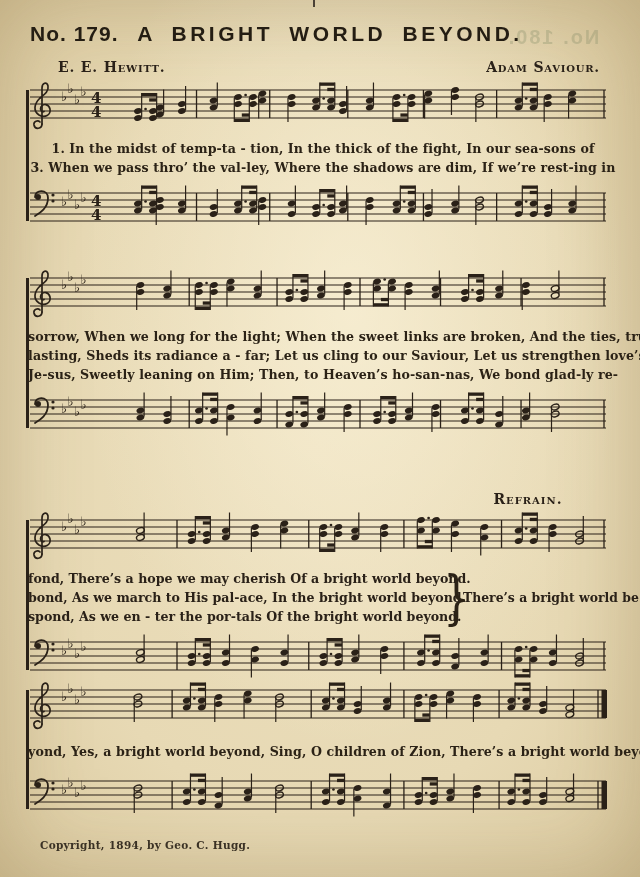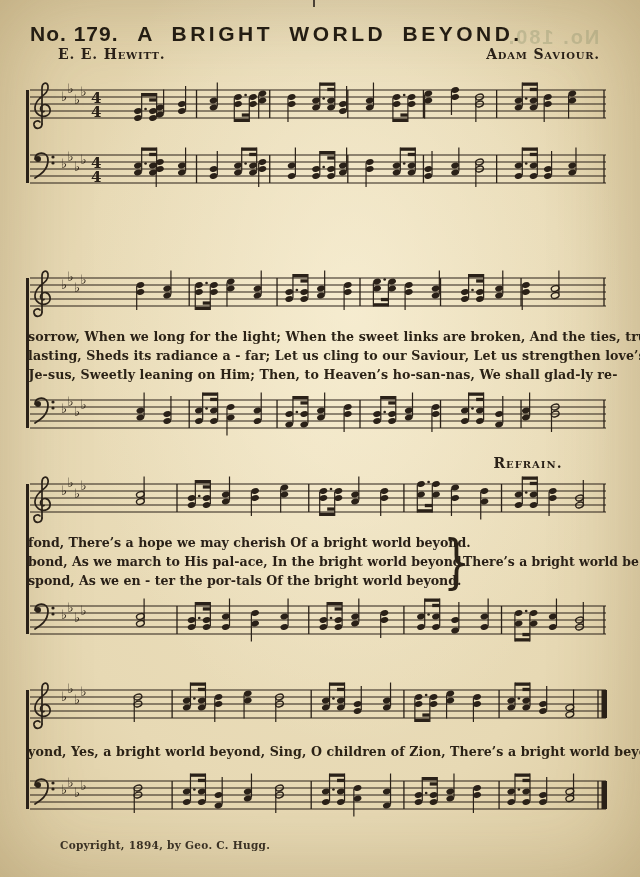--- a/index.html
+++ b/index.html
@@ -12,21 +12,21 @@
     color:#2a2118;
   }
   .vignette{position:absolute;inset:0;box-shadow:inset 0 0 90px rgba(110,85,40,.28);pointer-events:none;}
   
   .hdr{position:absolute;top:22px;left:0;width:640px;height:30px;}
   .hymn-no{position:absolute;left:30px;top:0;font-family:"Liberation Sans",sans-serif;
     font-weight:bold;font-size:21px;letter-spacing:1px;color:#241d13;text-align:right;}
   .title{position:absolute;left:120px;right:100px;top:0;text-align:center;
     font-family:"Liberation Sans",sans-serif;font-weight:bold;font-size:21px;
     letter-spacing:3.5px;word-spacing:7px;color:#241d13;white-space:nowrap;}
-  .byline{position:absolute;top:46px;left:28px;width:590px;display:flex;justify-content:space-between;}
+  .byline{position:absolute;top:59px;left:28px;width:590px;display:flex;justify-content:space-between;}
   .byline span{font-variant:small-caps;font-weight:bold;font-size:14px;letter-spacing:.8px;}
   .byline .author{margin-left:30px;}
   .byline .composer{margin-right:18px;}
   
   .ghost{position:absolute;top:26px;right:2px;width:170px;text-align:center;
     font-family:"Liberation Sans",sans-serif;font-weight:bold;font-size:20px;letter-spacing:2px;
     color:rgba(125,135,100,.30);transform:scaleX(-1);filter:blur(.6px);}
   .artifact-top{position:absolute;top:0;left:313px;width:2px;height:7px;background:#4a4136;}
   
   .system{position:absolute;left:28px;width:590px;}
@@ -37,21 +37,21 @@
   .lyr .ln{line-height:19px;font-size:12.6px;font-weight:bold;letter-spacing:.1px;
     text-align:center;white-space:nowrap;color:#2b2216;}
   .lyr3{display:flex;align-items:center;padding:3px 0 4px;}
   .lyr3 .lines{width:70%;}
   .lyr3 .lines .ln{line-height:19px;font-size:12.6px;font-weight:bold;text-align:center;white-space:nowrap;}
   .brace{font-size:56px;font-weight:normal;line-height:56px;transform:scale(.75,1.05);
     width:18px;color:#2b2216;}
   .side-text{flex:1;font-size:12.4px;font-weight:bold;white-space:nowrap;padding-left:4px;}
   .refrain{position:absolute;top:-17px;left:430px;width:140px;text-align:center;
     font-variant:small-caps;font-weight:bold;font-size:14px;letter-spacing:1px;}
-  .copyright{position:absolute;top:839px;left:60px;font-size:10.5px;font-weight:bold;letter-spacing:.3px;color:#3a3124;}
+  .copyright{position:absolute;top:839px;left:40px;font-size:10.5px;font-weight:bold;letter-spacing:.3px;color:#3a3124;}
 </style>
 </head>
 <body>
 
 <div class="vignette"></div>
 <div class="artifact-top"></div>
 <div class="ghost">No. 180.</div>
 
 <div class="hdr">
   <span class="hymn-no">No. 179.</span>
@@ -175,20 +175,22 @@
           <ellipse cx="519.88" cy="19" rx="4" ry="2.8" fill="#2a2118" transform="rotate(-20 519.88 19)"></ellipse>
           <ellipse cx="519.88" cy="26" rx="4" ry="2.8" fill="#2a2118" transform="rotate(-20 519.88 26)"></ellipse>
           <line x1="516.18" y1="20" x2="516.18" y2="44" stroke="#2a2118" stroke-width="1.2"></line>
           <ellipse cx="544.28" cy="15.5" rx="4" ry="2.8" fill="#2a2118" transform="rotate(-20 544.28 15.5)"></ellipse>
           <ellipse cx="544.28" cy="22.5" rx="4" ry="2.8" fill="#2a2118" transform="rotate(-20 544.28 22.5)"></ellipse>
           <line x1="540.5799999999999" y1="16.5" x2="540.5799999999999" y2="40.5" stroke="#2a2118" stroke-width="1.2"></line>
         </g>
       </svg>
     </div>
   <div class="lyr">
+    <div class="ln">1.  In  the midst of  temp-ta - tion, In  the  thick of  the fight,   In our sea-sons of</div>
+    <div class="ln">3.  When we pass thro’ the val-ley, Where the shadows are dim,   If we’re rest-ing in</div>
   </div>
   <div class="staff">
       <svg xmlns="http://www.w3.org/2000/svg" width="590" height="58" viewBox="0 0 590 58">
         <g>
           <line x1="2" y1="12" x2="578" y2="12" stroke="#2a2118" stroke-width="1.05"></line>
           <line x1="2" y1="19" x2="578" y2="19" stroke="#2a2118" stroke-width="1.05"></line>
           <line x1="2" y1="26" x2="578" y2="26" stroke="#2a2118" stroke-width="1.05"></line>
           <line x1="2" y1="33" x2="578" y2="33" stroke="#2a2118" stroke-width="1.05"></line>
           <line x1="2" y1="40" x2="578" y2="40" stroke="#2a2118" stroke-width="1.05"></line>
         </g>
@@ -402,21 +404,21 @@
           <line x1="494.21999999999997" y1="20" x2="494.21999999999997" y2="44" stroke="#2a2118" stroke-width="1.2"></line>
           <ellipse cx="527.2" cy="22.5" rx="4" ry="2.7" fill="none" stroke="#2a2118" stroke-width="1.4" transform="rotate(-20 527.2 22.5)"></ellipse>
           <ellipse cx="527.2" cy="29.5" rx="4" ry="2.7" fill="none" stroke="#2a2118" stroke-width="1.4" transform="rotate(-20 527.2 29.5)"></ellipse>
           <line x1="530.9000000000001" y1="28.5" x2="530.9000000000001" y2="4.5" stroke="#2a2118" stroke-width="1.2"></line>
         </g>
       </svg>
     </div>
   <div class="lyr">
     <div class="ln">sorrow, When we long for the light; When the sweet links are broken, And the ties, true and</div>
     <div class="ln">lasting, Sheds its radiance a - far;  Let us cling to our Saviour,  Let us strengthen love’s</div>
-    <div class="ln">Je-sus, Sweetly leaning on Him; Then, to Heaven’s ho-san-nas, We shall glad-ly re-</div>
+    <div class="ln">Je-sus, Sweetly leaning on Him; Then, to Heaven’s ho-san-nas, We bond glad-ly re-</div>
   </div>
   <div class="staff">
       <svg xmlns="http://www.w3.org/2000/svg" width="590" height="58" viewBox="0 0 590 58">
         <g>
           <line x1="2" y1="12" x2="578" y2="12" stroke="#2a2118" stroke-width="1.05"></line>
           <line x1="2" y1="19" x2="578" y2="19" stroke="#2a2118" stroke-width="1.05"></line>
           <line x1="2" y1="26" x2="578" y2="26" stroke="#2a2118" stroke-width="1.05"></line>
           <line x1="2" y1="33" x2="578" y2="33" stroke="#2a2118" stroke-width="1.05"></line>
           <line x1="2" y1="40" x2="578" y2="40" stroke="#2a2118" stroke-width="1.05"></line>
         </g>
@@ -508,21 +510,21 @@
           <ellipse cx="497.91999999999996" cy="29.5" rx="4" ry="2.8" fill="#2a2118" transform="rotate(-20 497.91999999999996 29.5)"></ellipse>
           <line x1="501.61999999999995" y1="28.5" x2="501.61999999999995" y2="4.5" stroke="#2a2118" stroke-width="1.2"></line>
           <ellipse cx="527.2" cy="19" rx="4" ry="2.7" fill="none" stroke="#2a2118" stroke-width="1.4" transform="rotate(-20 527.2 19)"></ellipse>
           <ellipse cx="527.2" cy="26" rx="4" ry="2.7" fill="none" stroke="#2a2118" stroke-width="1.4" transform="rotate(-20 527.2 26)"></ellipse>
           <line x1="523.5" y1="20" x2="523.5" y2="44" stroke="#2a2118" stroke-width="1.2"></line>
         </g>
       </svg>
     </div>
 </div>
 
-<div class="system" style="top:472px;">
+<div class="system" style="top:508px;">
   <div class="refrain">Refrain.</div>
   <div class="sysrule"></div>
   <div class="staff">
       <svg xmlns="http://www.w3.org/2000/svg" width="590" height="58" viewBox="0 0 590 58">
         <g>
           <line x1="2" y1="12" x2="578" y2="12" stroke="#2a2118" stroke-width="1.05"></line>
           <line x1="2" y1="19" x2="578" y2="19" stroke="#2a2118" stroke-width="1.05"></line>
           <line x1="2" y1="26" x2="578" y2="26" stroke="#2a2118" stroke-width="1.05"></line>
           <line x1="2" y1="33" x2="578" y2="33" stroke="#2a2118" stroke-width="1.05"></line>
           <line x1="2" y1="40" x2="578" y2="40" stroke="#2a2118" stroke-width="1.05"></line>

